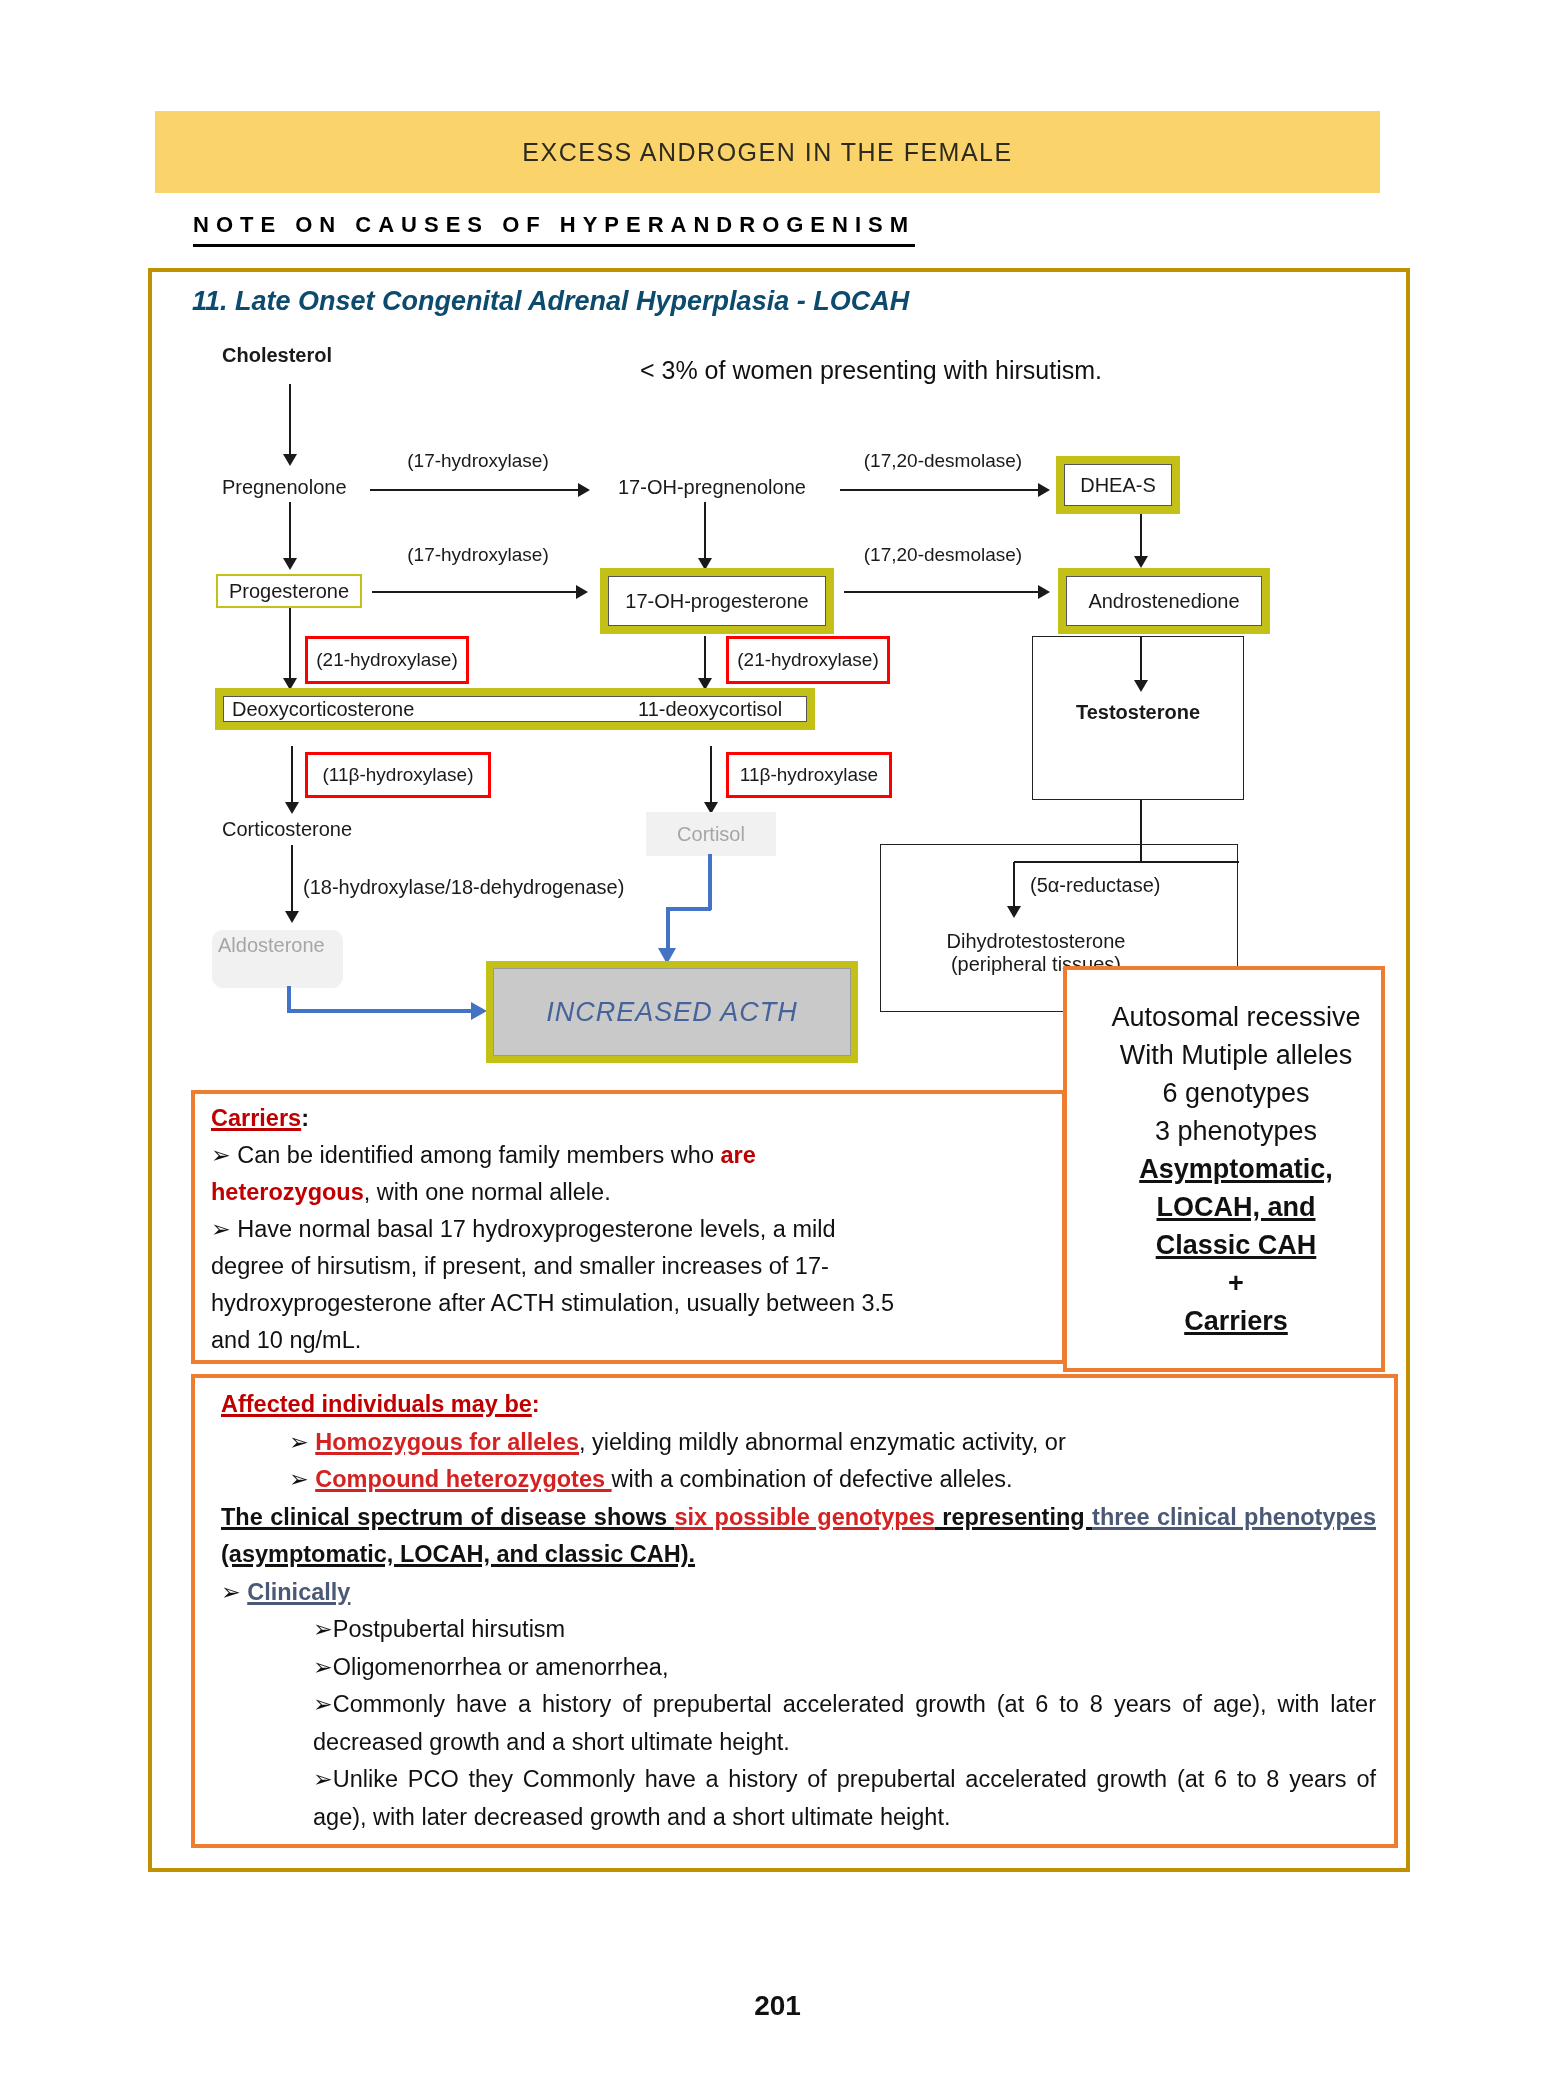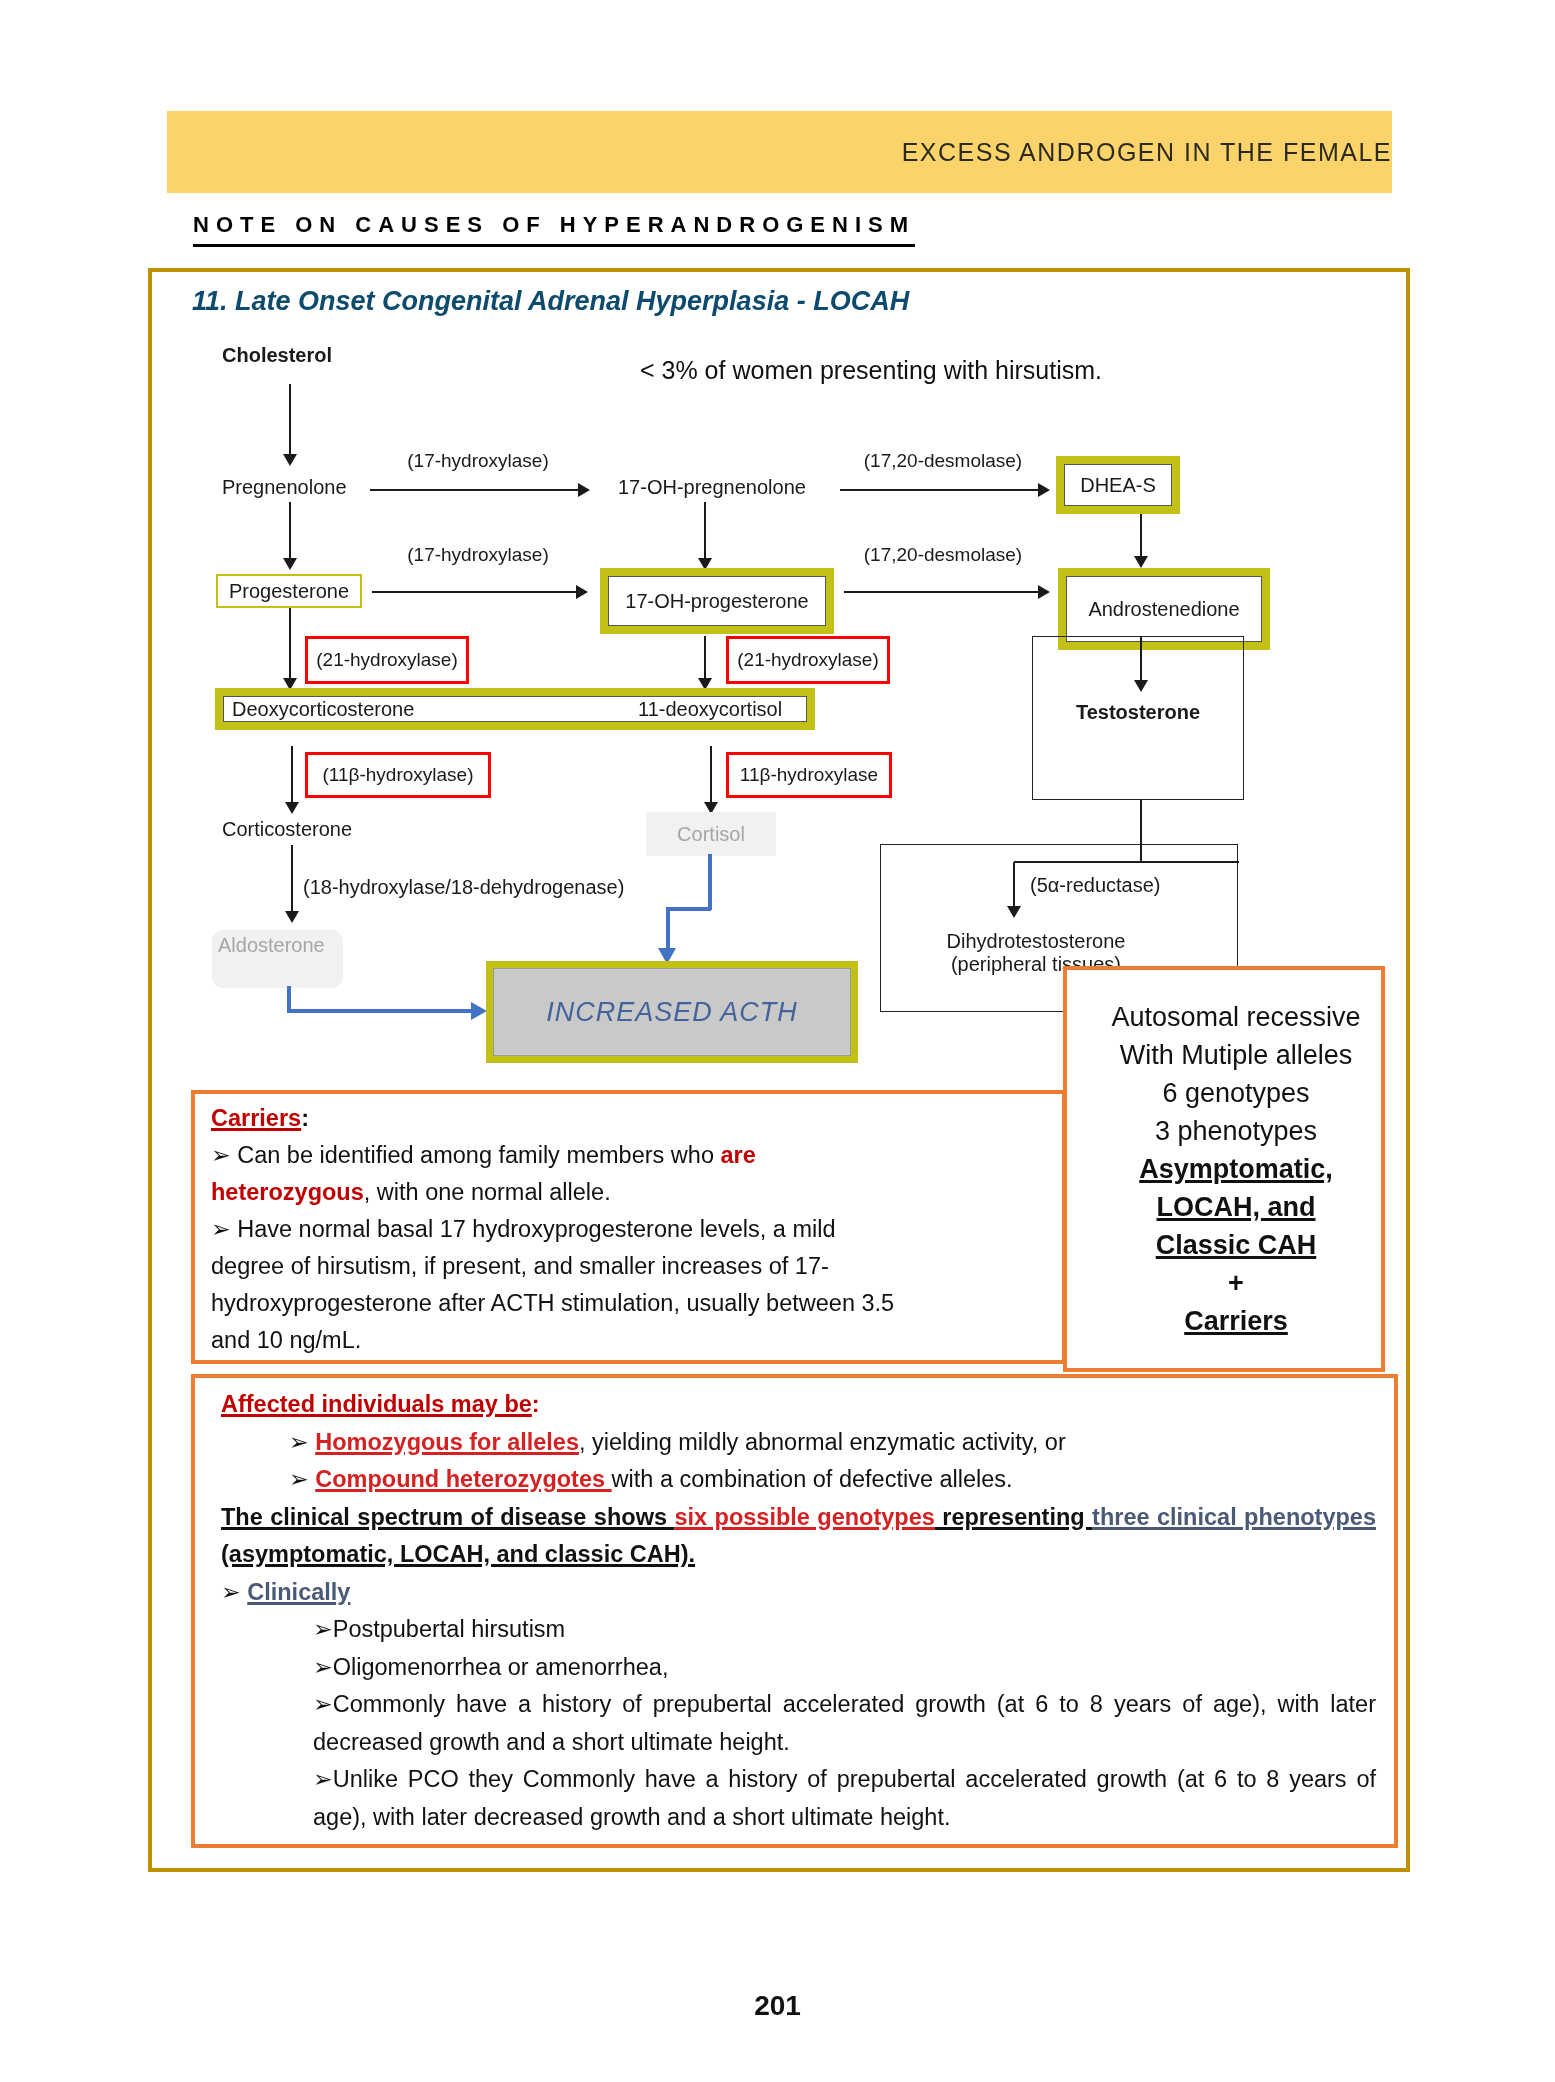--- a/index.html
+++ b/index.html
@@ -3,22 +3,22 @@
 <meta charset="utf-8">
 <style>
   html,body{margin:0;padding:0;background:#ffffff;}
   #page{
     position:relative;width:1555px;height:2082px;background:#ffffff;
     font-family:"Liberation Sans","DejaVu Sans",sans-serif;color:#1a1a1a;overflow:hidden;
   }
   .abs{position:absolute;}
 
   
-  .banner{left:167px;top:111px;width:1225px;height:82px;background:#FAD46B;
-    display:flex;align-items:center;justify-content:flex-end;}
+  .banner{left:155px;top:111px;width:1225px;height:82px;background:#FAD46B;
+    display:flex;align-items:center;justify-content:center;}
   .banner-text{font-size:25px;letter-spacing:1.5px;color:#2e2a1f;}
   .main-heading{left:193px;top:212px;font-size:22px;font-weight:bold;letter-spacing:7px;
     border-bottom:3.5px solid #000;padding-bottom:6px;color:#000;white-space:nowrap;}
 
   
   .goldbox{left:148px;top:268px;width:1254px;height:1596px;border:4px solid #BF9000;background:#fff;}
   .section-title{left:192px;top:286px;font-size:27px;font-weight:bold;font-style:italic;color:#0c4a6e;}
 
   
   .fc{font-size:20px;color:#1a1a1a;white-space:nowrap;}
@@ -123,21 +123,21 @@
   <div class="abs hline" style="left:372px;top:591px;width:204px;"></div>
   <div class="abs ah-r" style="left:576px;top:585px;"></div>
   <div class="abs olive-frame" style="left:600px;top:568px;width:234px;height:66px;">
     <div class="olive-inner">
         <span class="fc">17-OH-progesterone</span>
       </div>
   </div>
   <div class="abs enz" style="left:838px;top:544px;width:210px;">(17,20-desmolase)</div>
   <div class="abs hline" style="left:844px;top:591px;width:194px;"></div>
   <div class="abs ah-r" style="left:1038px;top:585px;"></div>
-  <div class="abs olive-frame" style="left:1058px;top:568px;width:212px;height:82px;">
+  <div class="abs olive-frame" style="left:1058px;top:568px;width:212px;height:66px;">
     <div class="olive-inner">
         <span class="fc">Androstenedione</span>
       </div>
   </div>
 
   <div class="abs vline" style="left:289px;top:608px;height:72px;"></div>
   <div class="abs ah-d" style="left:283px;top:678px;"></div>
   <div class="abs vline" style="left:704px;top:636px;height:44px;"></div>
   <div class="abs ah-d" style="left:698px;top:678px;"></div>
   <div class="abs redbox" style="left:305px;top:636px;width:164px;height:48px;">

